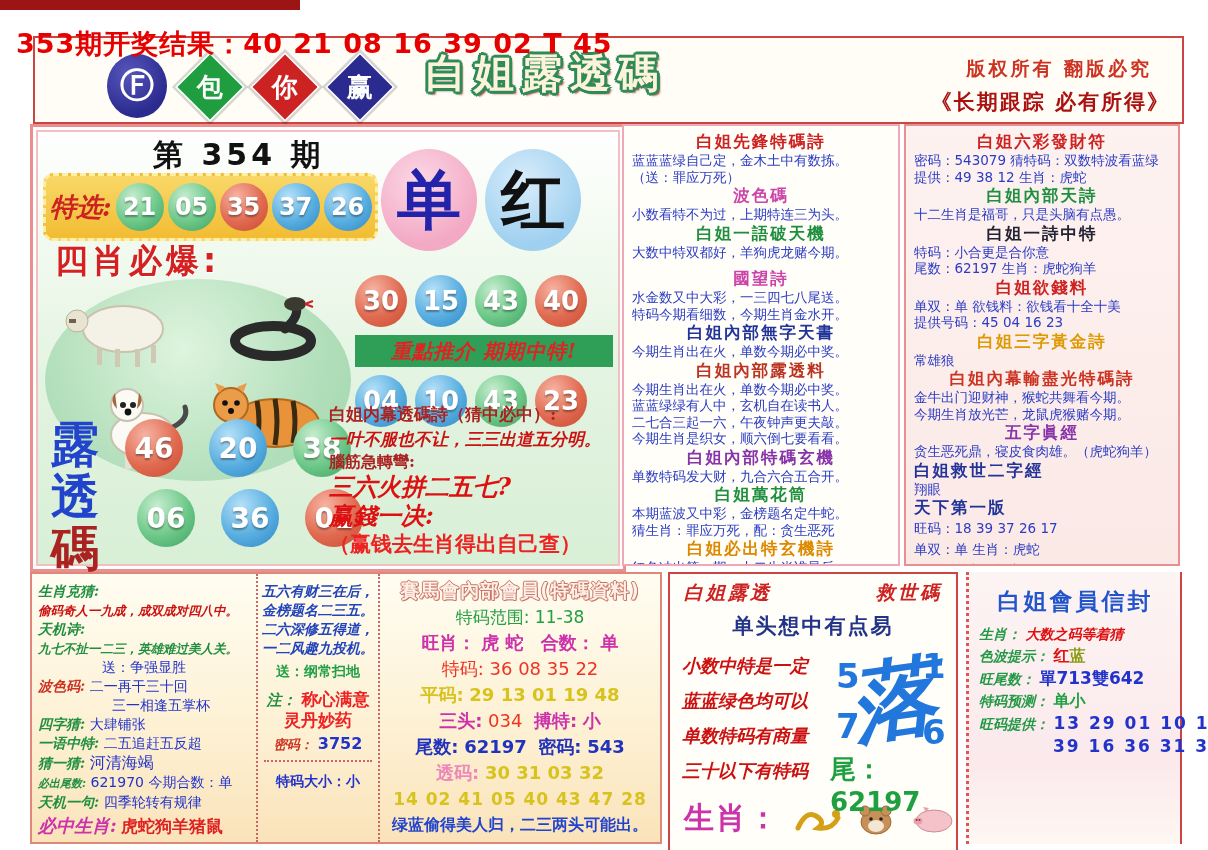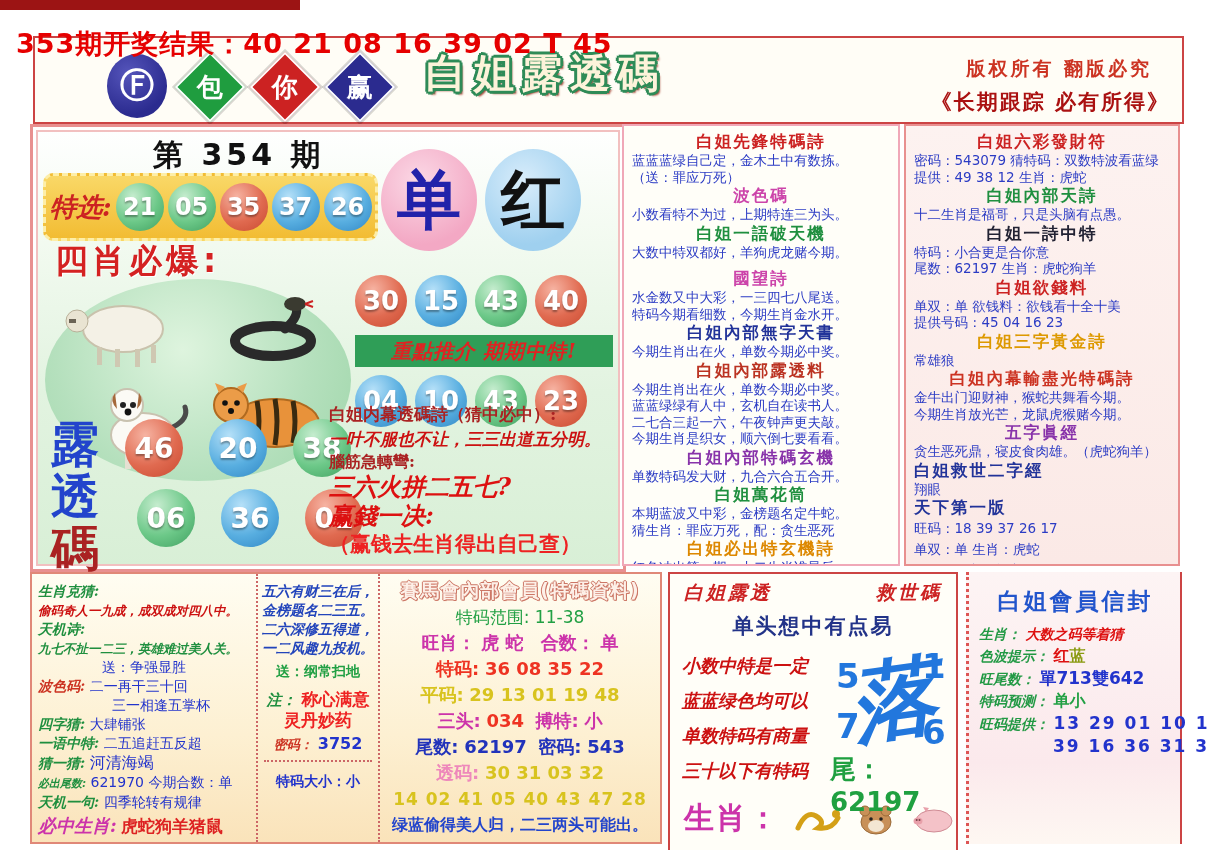--- a/index.html
+++ b/index.html
@@ -95,21 +95,21 @@
   .scr-g{color:#1f8f3f;font-weight:bold;font-style:italic;font-family:"DejaVu Serif",serif;font-size:12.5px;}
   .scr-b{color:#2244bb;font-weight:bold;font-style:italic;font-family:"DejaVu Serif",serif;}
   .val-b{color:#2233cc;}
   .val-red{color:#dd2222;font-weight:bold;}
   .center{text-align:center;}
   .box2-note{color:#ee2222;font-weight:bold;font-size:17px;line-height:20px;}
   .box2-divider{border-top:2px dotted #cc6666;margin:6px 2px;}
   .b3-title{font-size:19px;font-weight:bold;letter-spacing:1px;color:#fdf0e8;
     text-shadow:-1px 0 #cc7766,1px 0 #cc7766,0 -1px #cc7766,0 1px #cc7766,1px 1px #cc7766;}
   .b3-line{font-size:18px;line-height:26px;white-space:nowrap;}
-  .c-green{color:#22a044;} .c-mag{color:#cc33aa;font-weight:bold;} .c-red{color:#ee3322;font-weight:bold;}
+  .c-green{color:#22a044;} .c-mag{color:#cc33aa;font-weight:bold;} .c-red{color:#ee3322;font-weight:normal;}
   .c-yel{color:#d8c31e;font-weight:bold;} .c-navy{color:#2233bb;font-weight:bold;} .c-pink{color:#ee88bb;font-weight:bold;}
   .c-blue{color:#2244cc;}
   .box4{left:668px;top:572px;width:290px;height:312px;border:2px solid #cc4444;background:#fffef8;box-sizing:border-box;}
   .b4-head{display:flex;justify-content:space-between;padding:6px 14px 0 14px;}
   .b4-head span{color:#cc2222;font-weight:bold;font-style:italic;font-size:19px;letter-spacing:3px;font-family:"DejaVu Serif",serif;}
   .b4-sub{text-align:center;color:#223388;font-weight:bold;font-size:21px;letter-spacing:2px;margin-top:6px;}
   .b4-main{position:relative;height:150px;}
   .b4-script{position:absolute;left:12px;top:8px;}
   .b4-script div{color:#cc1111;font-weight:bold;font-style:italic;font-size:18px;line-height:35px;
     font-family:"DejaVu Serif",serif;white-space:nowrap;}

